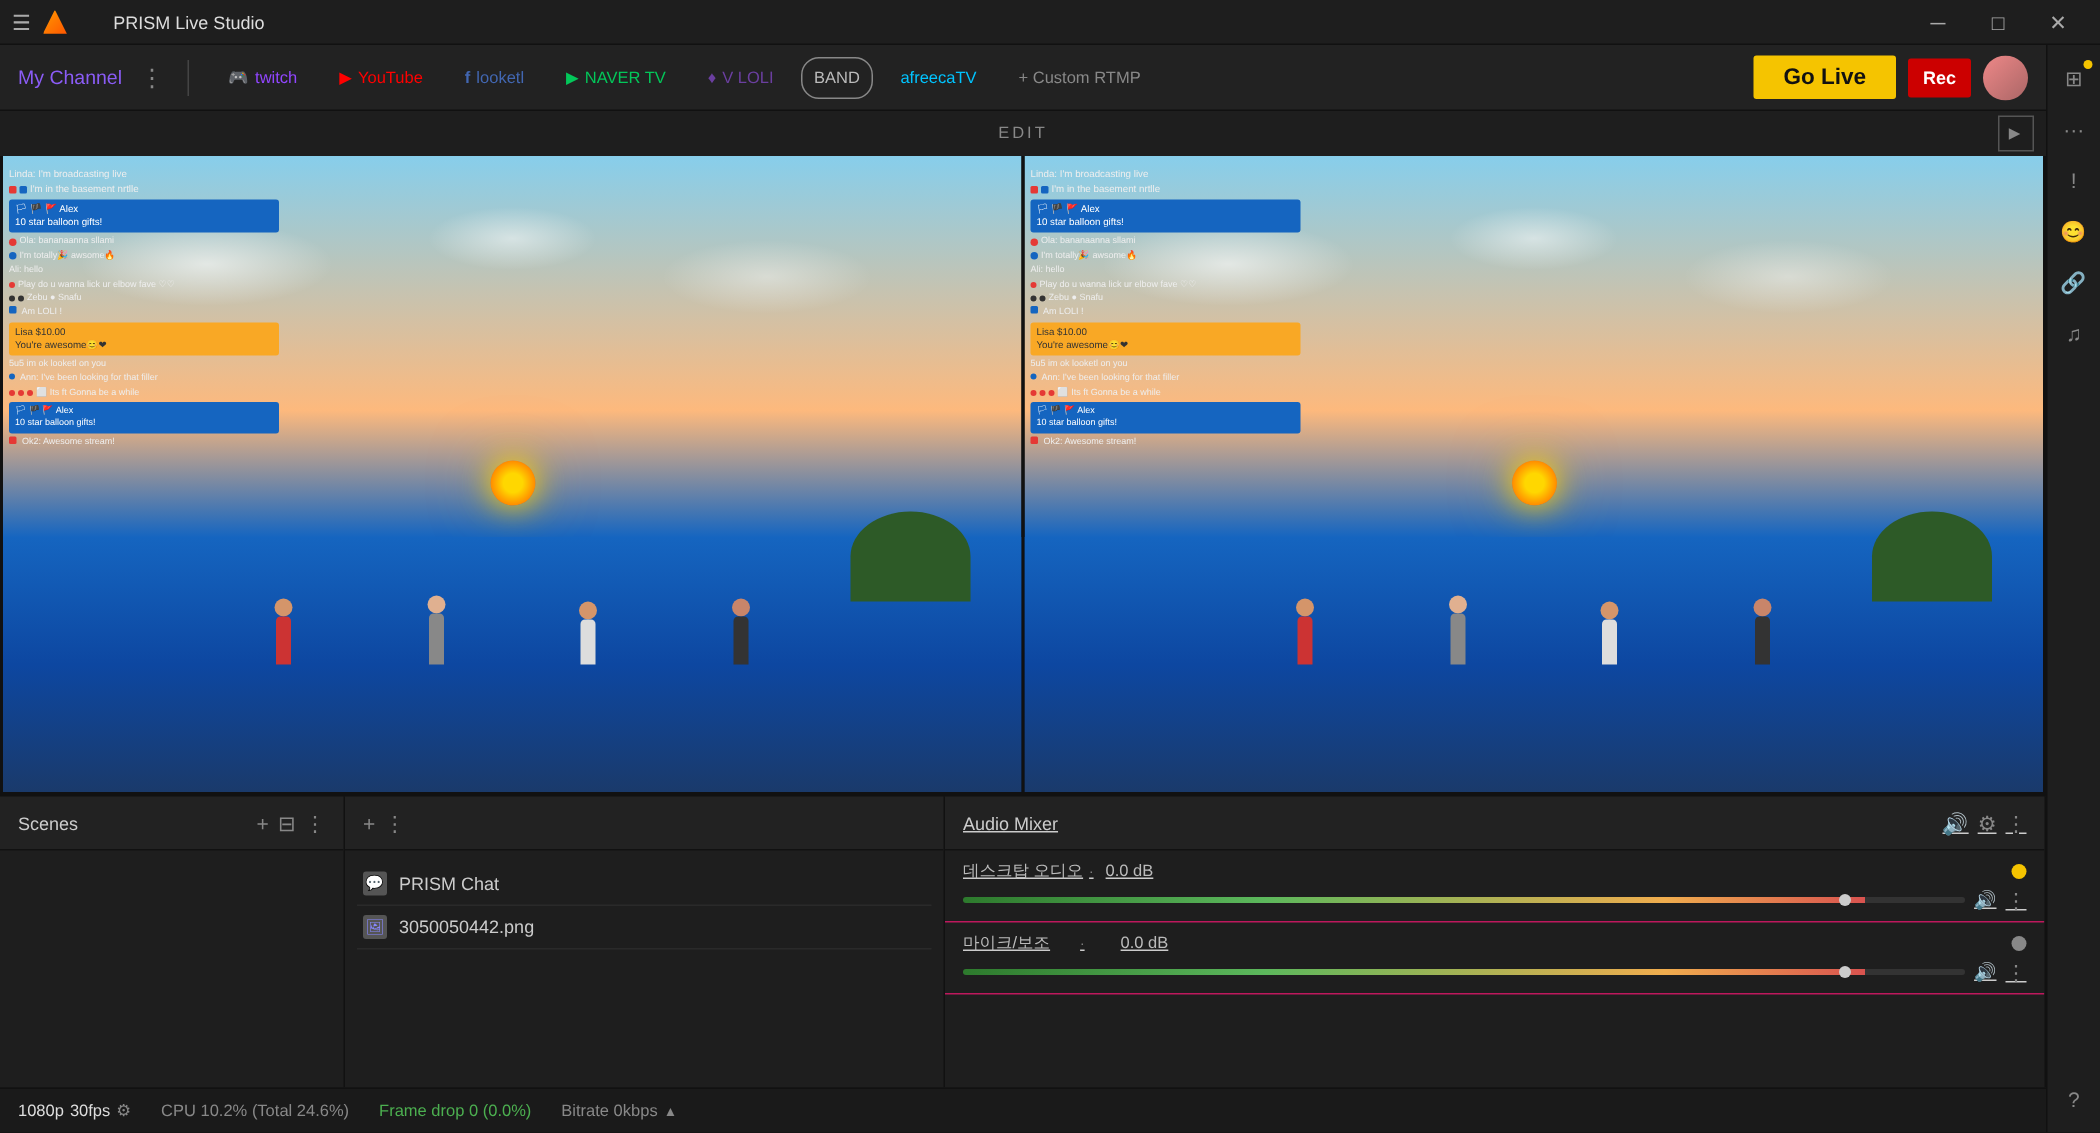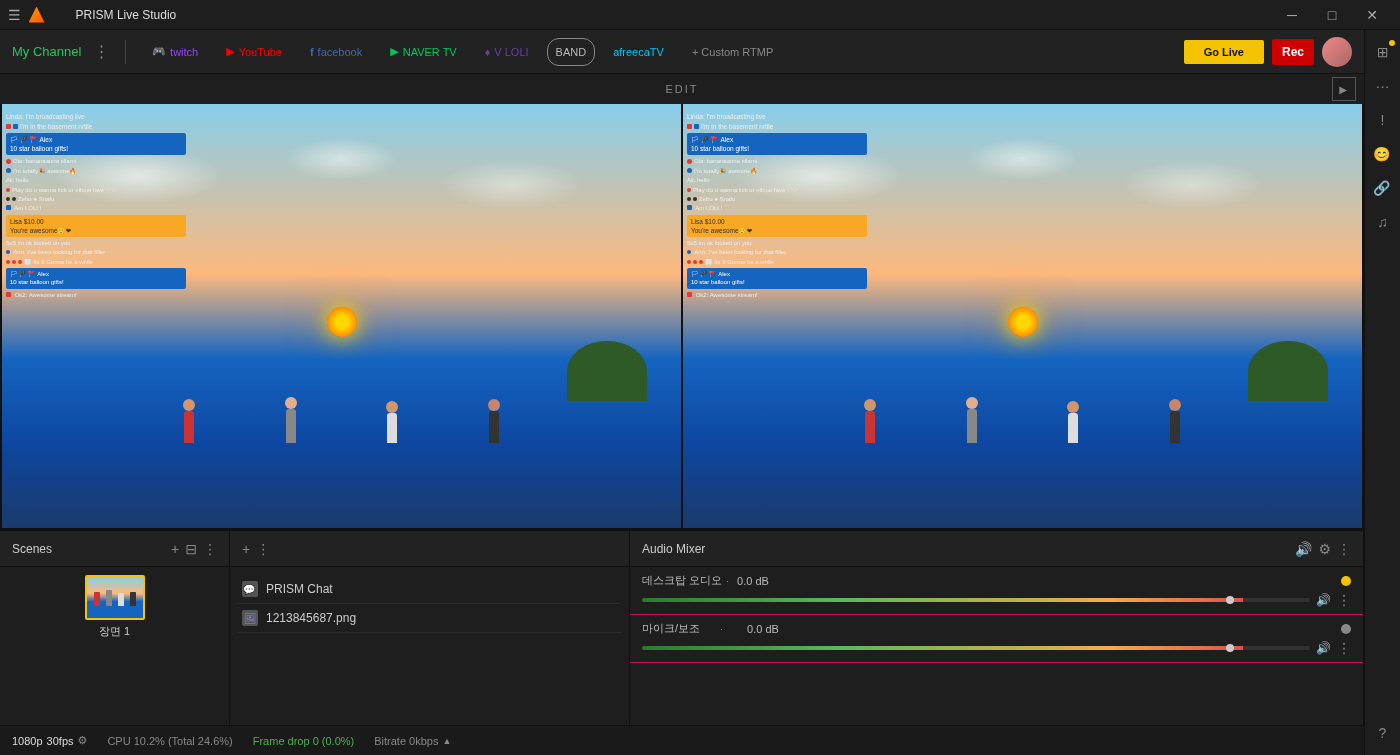--- a/index.html
+++ b/index.html
@@ -25,21 +25,21 @@
     
     .toolbar {
       height: 44px;
       background: #222;
       display: flex;
       align-items: center;
       padding: 0 12px;
       border-bottom: 1px solid #111;
       gap: 8px;
     }
-    .channel-name { font-size: 13px; color: #22c55e; font-weight: 500; margin-right: 4px; }
+    .channel-name { font-size: 13px; color: #8b5cf6; font-weight: 500; margin-right: 4px; }
     .channel-menu { color: #888; cursor: pointer; font-size: 16px; }
     .toolbar-divider { width: 1px; height: 24px; background: #444; margin: 0 8px; }
     .platform-btn {
       height: 28px;
       padding: 0 10px;
       border-radius: 3px;
       display: flex;
       align-items: center;
       gap: 4px;
       cursor: pointer;
@@ -56,21 +56,21 @@
     .custom-rtmp { color: #888; }
     .toolbar-right { margin-left: auto; display: flex; align-items: center; gap: 8px; }
     .go-live-btn {
       background: #f5c400;
       color: #111;
       font-weight: bold;
       border: none;
       padding: 6px 20px;
       border-radius: 2px;
       cursor: pointer;
-      font-size: 11px;
+      font-size: 15px;
     }
     .rec-btn {
       background: #cc0000;
       color: #fff;
       font-weight: bold;
       border: none;
       padding: 6px 10px;
       border-radius: 2px;
       cursor: pointer;
       font-size: 12px;
@@ -214,21 +214,21 @@
       border-top: 1px solid #111;
     }
     .panel {
       border-right: 1px solid #111;
       display: flex;
       flex-direction: column;
       overflow: hidden;
     }
     .panel-scenes { width: 230px; }
     .panel-sources { width: 400px; }
-    .panel-audio { flex: 1; }
+    .panel-audio { flex: 1; text-decoration: underline; }
     .panel-header {
       height: 36px;
       display: flex;
       align-items: center;
       padding: 0 12px;
       background: #222;
       border-bottom: 1px solid #111;
       flex-shrink: 0;
     }
     .panel-title { font-size: 12px; color: #ccc; font-weight: 500; flex: 1; }
@@ -386,21 +386,21 @@
       <div class="platform-btn platform-twitch">
         <span>🎮</span>
         <span>twitch</span>
       </div>
       <div class="platform-btn platform-youtube">
         <span>▶</span>
         <span>YouTube</span>
       </div>
       <div class="platform-btn platform-facebook">
         <span style="font-weight:bold">f</span>
-        <span>facebook</span>
+        <span>looketl</span>
       </div>
       <div class="platform-btn platform-naver">
         <span>▶</span>
         <span>NAVER TV</span>
       </div>
       <div class="platform-btn platform-vlive">
         <span>♦</span>
         <span>V LOLI</span>
       </div>
       <div class="platform-btn platform-band">
@@ -601,56 +601,41 @@
 
       <div class="panel panel-scenes">
         <div class="panel-header">
           <span class="panel-title">Scenes</span>
           <div class="panel-actions">
             <span class="panel-icon-btn">+</span>
             <span class="panel-icon-btn">⊟</span>
             <span class="panel-icon-btn">⋮</span>
           </div>
         </div>
-        <div class="panel-content">
-          <div style="display:flex;flex-direction:column;align-items:center">
-            <div class="scene-thumb">
-              <div style="width:100%;height:100%;background:linear-gradient(to bottom,#87CEEB 0%,#FDB97D 40%,#1565C0 60%);position:relative;overflow:hidden">
-                <div style="position:absolute;bottom:30%;left:0;right:0;height:40%;display:flex;align-items:flex-end;justify-content:space-around;padding:0 4px">
-                  <div style="width:6px;background:#cc3333;height:14px;border-radius:1px 1px 0 0"></div>
-                  <div style="width:6px;background:#888;height:16px;border-radius:1px 1px 0 0"></div>
-                  <div style="width:6px;background:#ddd;height:13px;border-radius:1px 1px 0 0"></div>
-                  <div style="width:6px;background:#333;height:14px;border-radius:1px 1px 0 0"></div>
-                </div>
-              </div>
-            </div>
-            <span class="scene-label">장면 1</span>
-          </div>
-        </div>
       </div>
 
       <div class="panel panel-sources">
         <div class="panel-header">
           <div class="panel-actions">
             <span class="panel-icon-btn">+</span>
             <span class="panel-icon-btn">⋮</span>
           </div>
         </div>
         <div class="panel-content">
           <div class="source-item">
             <div class="source-icon">
               <span style="color:#4dd;font-size:10px">💬</span>
             </div>
             <span class="source-name">PRISM Chat</span>
           </div>
           <div class="source-item">
             <div class="source-icon">
               <span style="color:#88f;font-size:10px">🖼</span>
             </div>
-            <span class="source-name">1213845687.png</span>
+            <span class="source-name">3050050442.png</span>
           </div>
         </div>
       </div>
 
       <div class="panel panel-audio">
         <div class="panel-header">
           <span class="panel-title">Audio Mixer</span>
           <div class="panel-actions">
             <span class="panel-icon-btn">🔊</span>
             <span class="panel-icon-btn">⚙</span>

